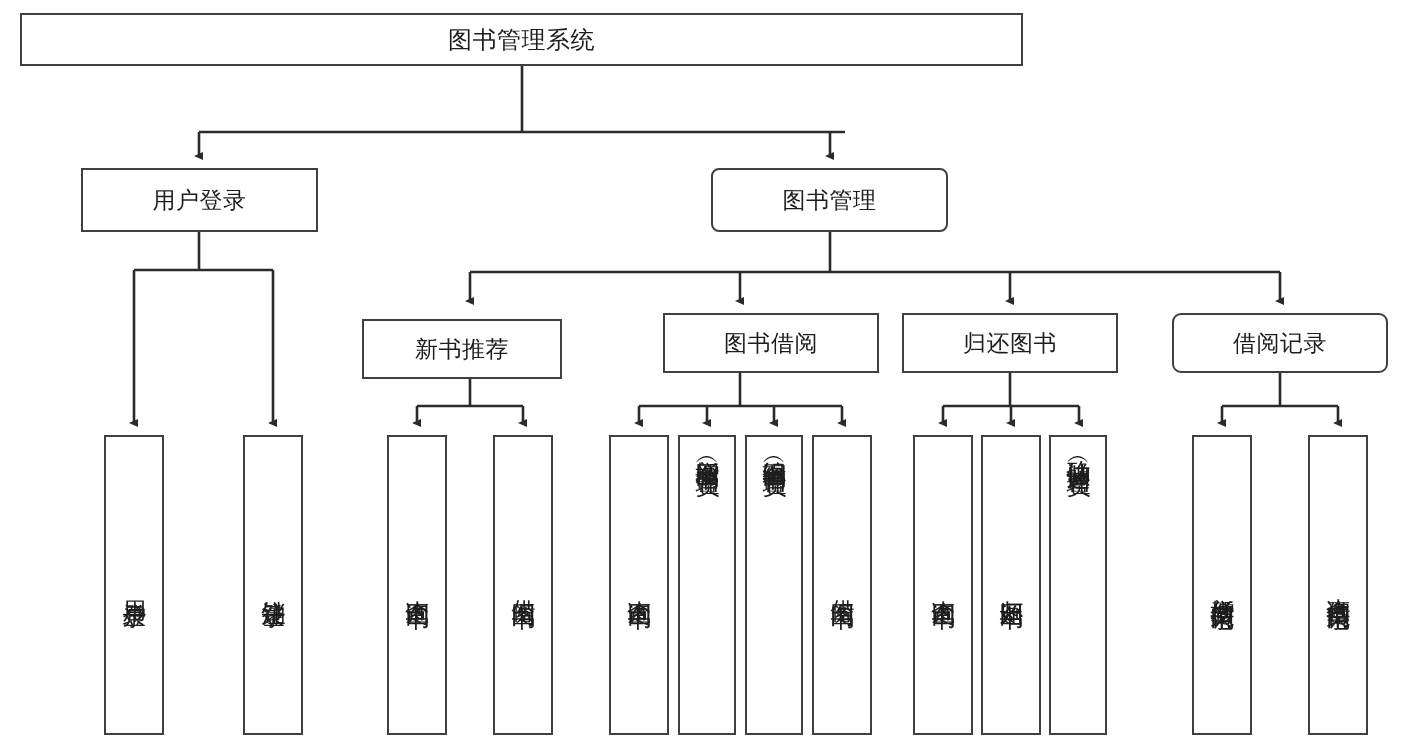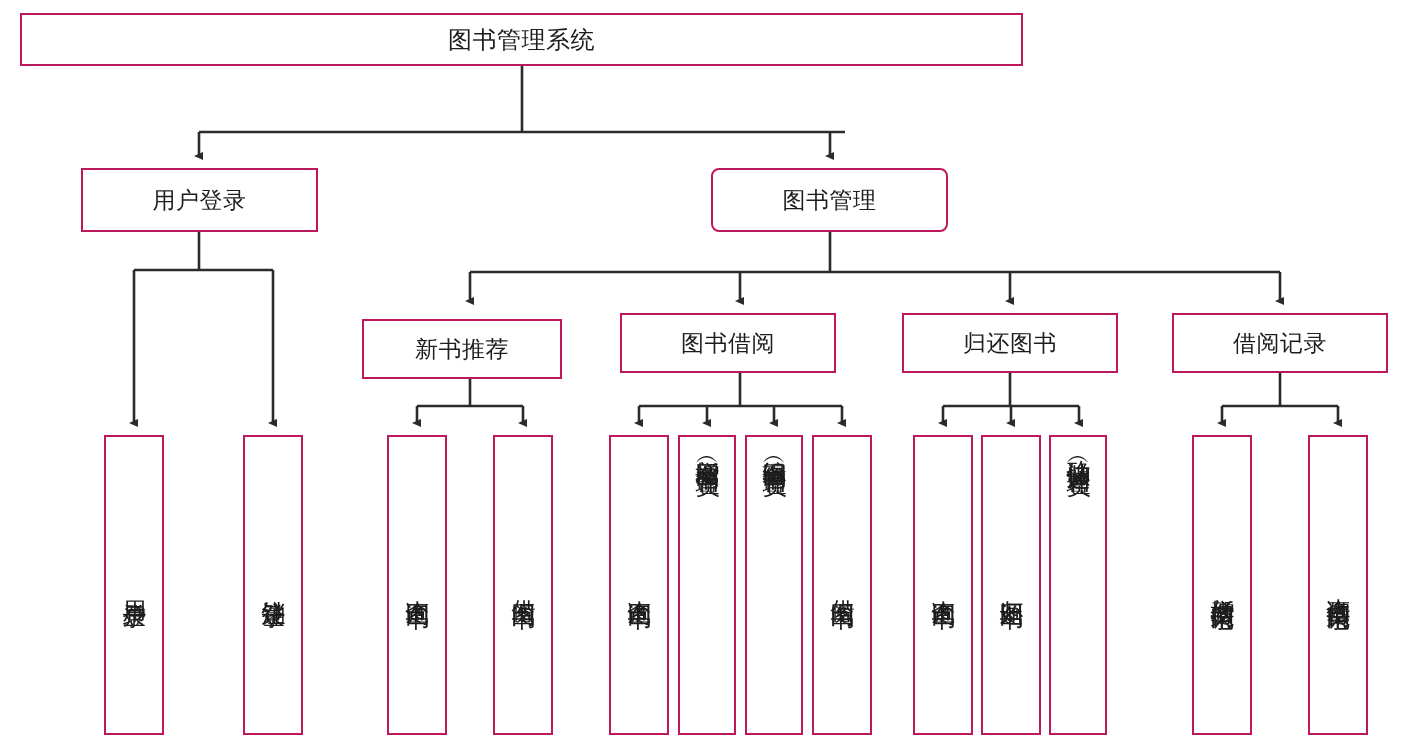--- a/index.html
+++ b/index.html
@@ -23,21 +23,21 @@
     left: 0;
     top: 0;
     width: 1405px;
     height: 747px;
     pointer-events: none;
   }
   .node {
     position: absolute;
     box-sizing: border-box;
     background: #ffffff;
-    border: 2px solid #be185d;
+    border: 2px solid #404040;
     display: flex;
     align-items: center;
     justify-content: center;
     z-index: 3;
   }
   .node-label {
     color: #1d1d1d;
     line-height: 1.05;
     text-align: center;
     white-space: nowrap;
@@ -140,27 +140,27 @@
   <div class="node horiz" style="left:81px; top:168px; width:237px; height:64px;">
     <span class="node-label">用户登录</span>
   </div>
   <div class="node horiz" style="left:711px; top:168px; width:237px; height:64px;border-radius:8px;">
     <span class="node-label">图书管理</span>
   </div>
 
   <div class="node horiz" style="left:362px; top:319px; width:200px; height:60px;">
     <span class="node-label">新书推荐</span>
   </div>
-  <div class="node horiz" style="left:620px; top:313px; width:216px; height:60px;">
+  <div class="node horiz" style="left:663px; top:313px; width:216px; height:60px;">
     <span class="node-label">图书借阅</span>
   </div>
   <div class="node horiz" style="left:902px; top:313px; width:216px; height:60px;">
     <span class="node-label">归还图书</span>
   </div>
-  <div class="node horiz" style="left:1172px; top:313px; width:216px; height:60px;">
+  <div class="node horiz" style="left:1172px; top:313px; width:216px; height:60px;border-radius:9px;">
     <span class="node-label">借阅记录</span>
   </div>
 
   <div class="node vert centered" style="left:104px; top:435px; width:60px; height:300px;">
     <span class="node-label">用户登录</span>
   </div>
   <div class="node vert centered" style="left:243px; top:435px; width:60px; height:300px;">
     <span class="node-label">注销登录</span>
   </div>
 

